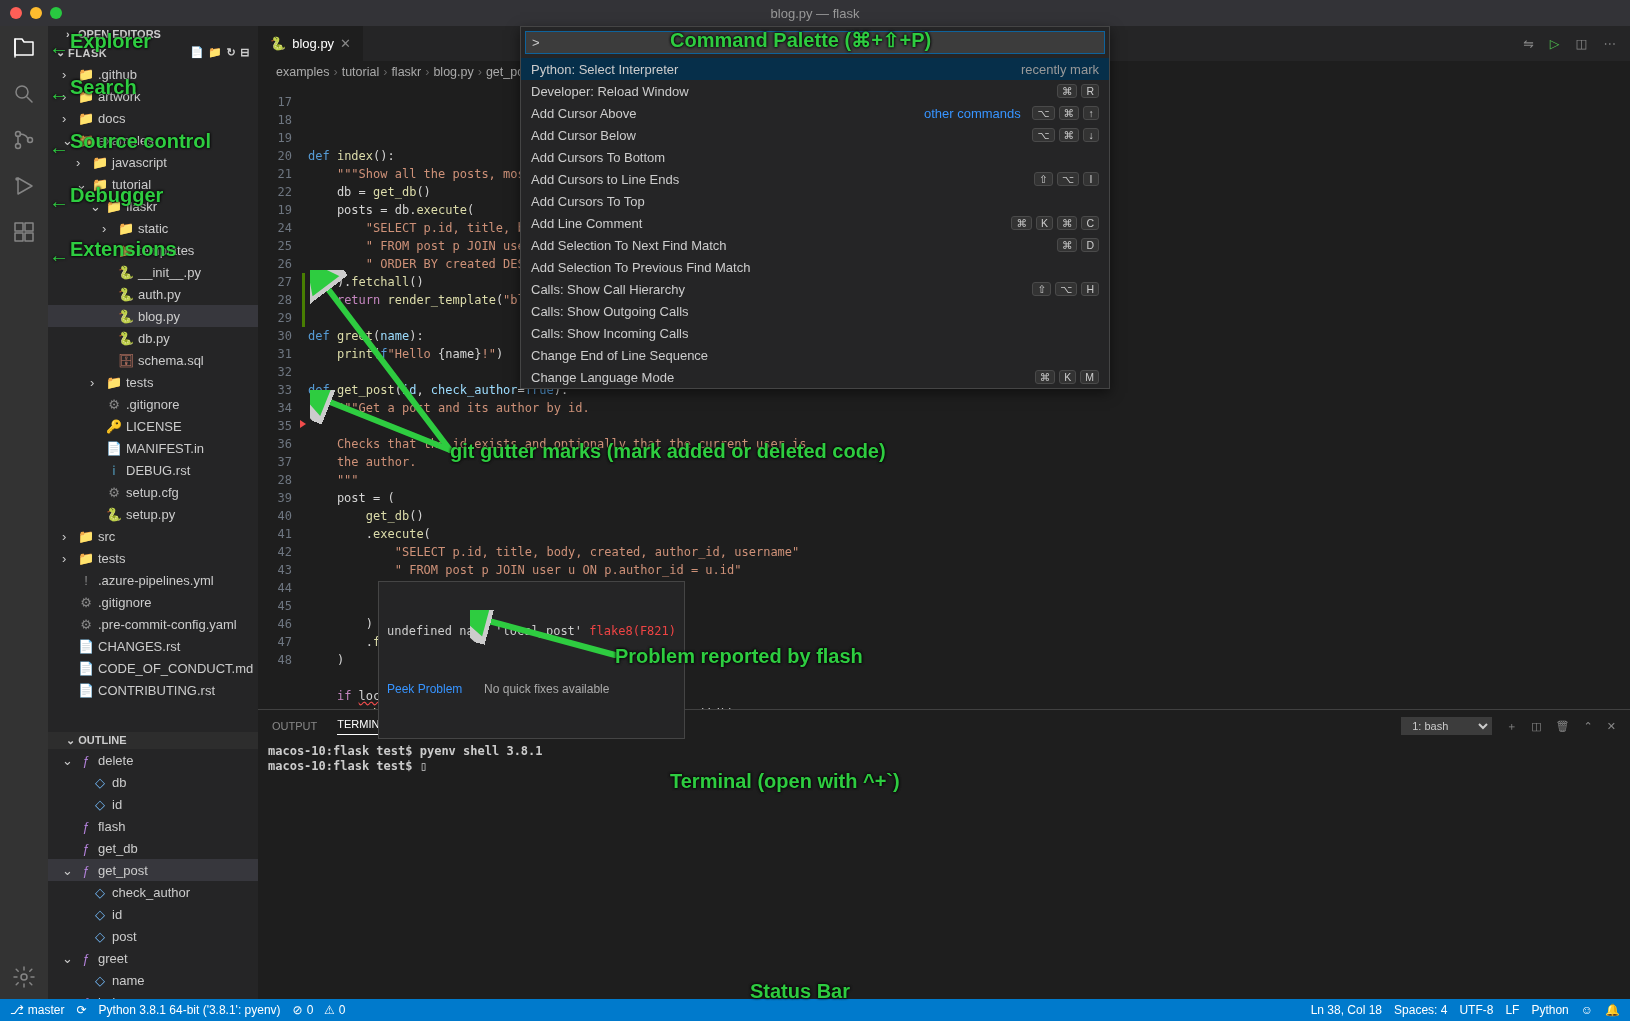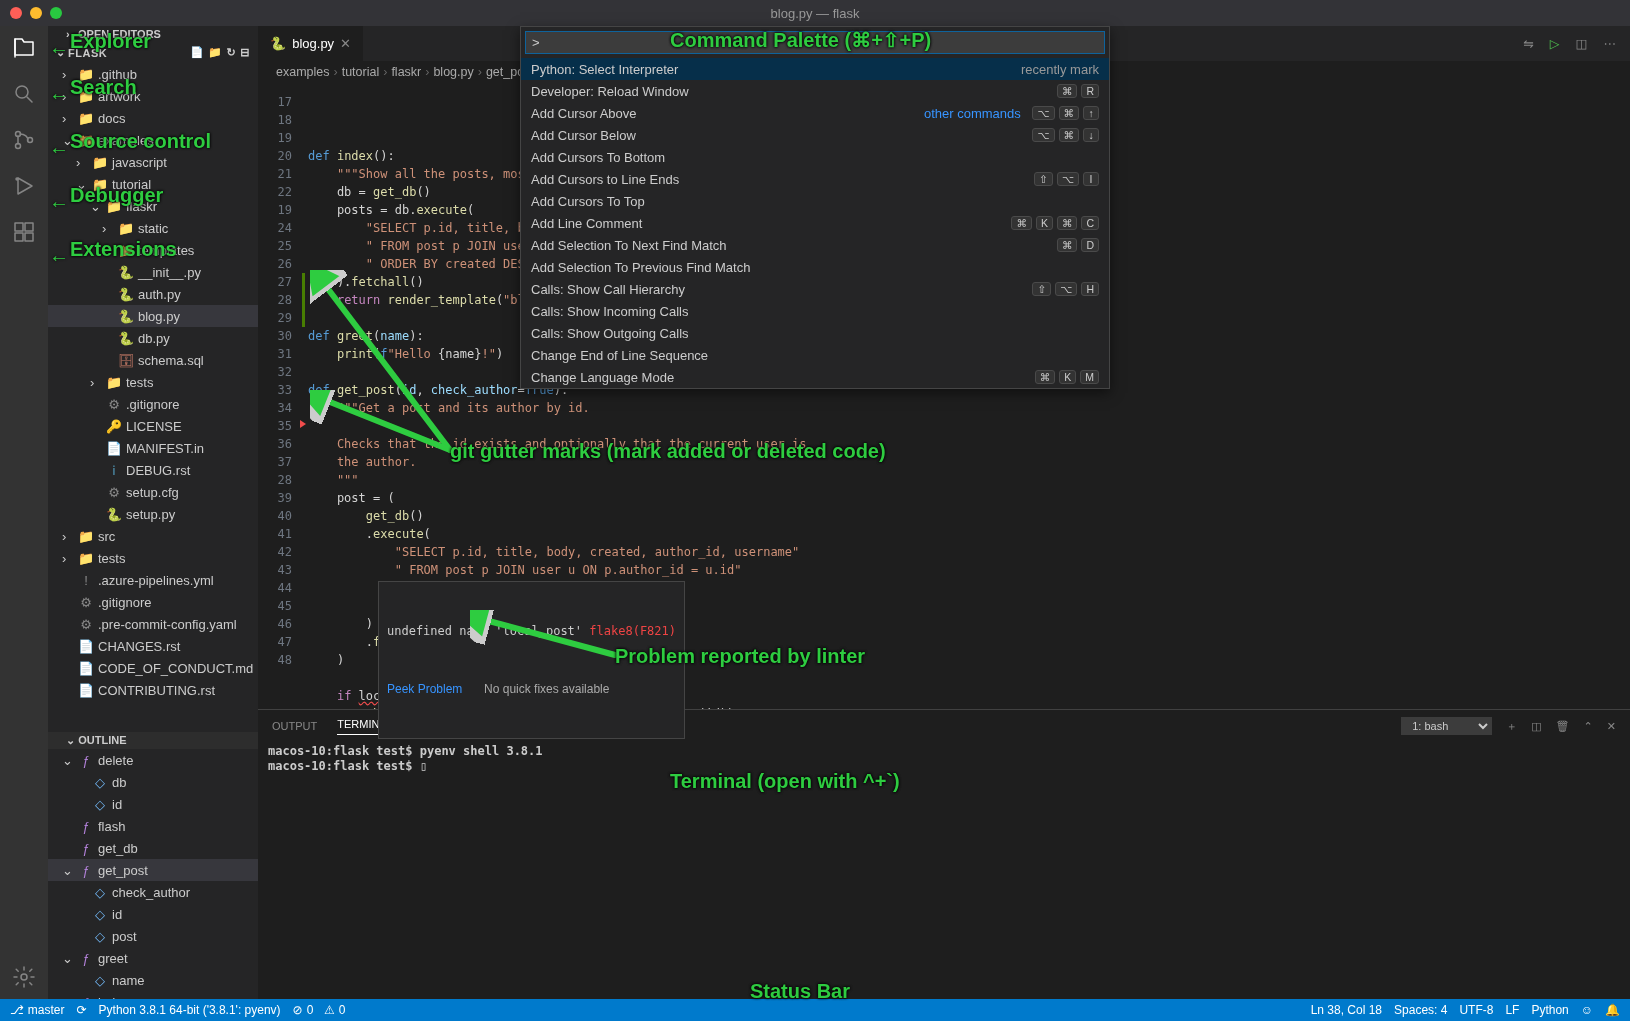--- a/index.html
+++ b/index.html
@@ -529,25 +529,25 @@
       </div>
       <div class="row">
         <span>Calls: Show Call Hierarchy</span>
         <span class="rt">
           <span class="kb">⇧</span>
           <span class="kb">⌥</span>
           <span class="kb">H</span>
         </span>
       </div>
       <div class="row">
+        <span>Calls: Show Outgoing Calls</span>
+        <span class="rt"></span>
+      </div>
+      <div class="row">
         <span>Calls: Show Incoming Calls</span>
-        <span class="rt"></span>
-      </div>
-      <div class="row">
-        <span>Calls: Show Outgoing Calls</span>
         <span class="rt"></span>
       </div>
       <div class="row">
         <span>Change End of Line Sequence</span>
         <span class="rt"></span>
       </div>
       <div class="row">
         <span>Change Language Mode</span>
         <span class="rt">
           <span class="kb">⌘</span>
@@ -563,21 +563,21 @@
 <span class="leftarr" style="top:82px;left:49px">←</span>
 <span class="anno" style="top:76px;left:70px">Search</span>
 <span class="leftarr" style="top:136px;left:49px">←</span>
 <span class="anno" style="top:130px;left:70px">Source control</span>
 <span class="leftarr" style="top:190px;left:49px">←</span>
 <span class="anno" style="top:184px;left:70px">Debugger</span>
 <span class="leftarr" style="top:244px;left:49px">←</span>
 <span class="anno" style="top:238px;left:70px">Extensions</span>
 <span class="anno" style="top:28px;left:670px">Command Palette (⌘+⇧+P)</span>
 <span class="anno" style="top:440px;left:450px">git gutter marks (mark added or deleted code)</span>
-<span class="anno" style="top:645px;left:615px">Problem reported by linter</span>
+<span class="anno" style="top:645px;left:615px">Problem reported by flash</span>
 <span class="anno" style="top:770px;left:670px">Terminal (open with ^+`)</span>
 <span class="anno" style="top:980px;left:750px">Status Bar</span>
 
 <svg class="arrow-svg" style="top:270px;left:310px;width:150px;height:190px" viewBox="0 0 150 190">
     <defs>
       <marker id="ah1" markerWidth="8" markerHeight="8" refX="1" refY="4" orient="auto">
         <polygon points="0 0, 8 4, 0 8" fill="#2ecc40"></polygon>
       </marker>
     </defs>
     <line x1="140" y1="180" x2="15" y2="15" stroke="#2ecc40" stroke-width="6" marker-end="url(#ah1)"></line>

